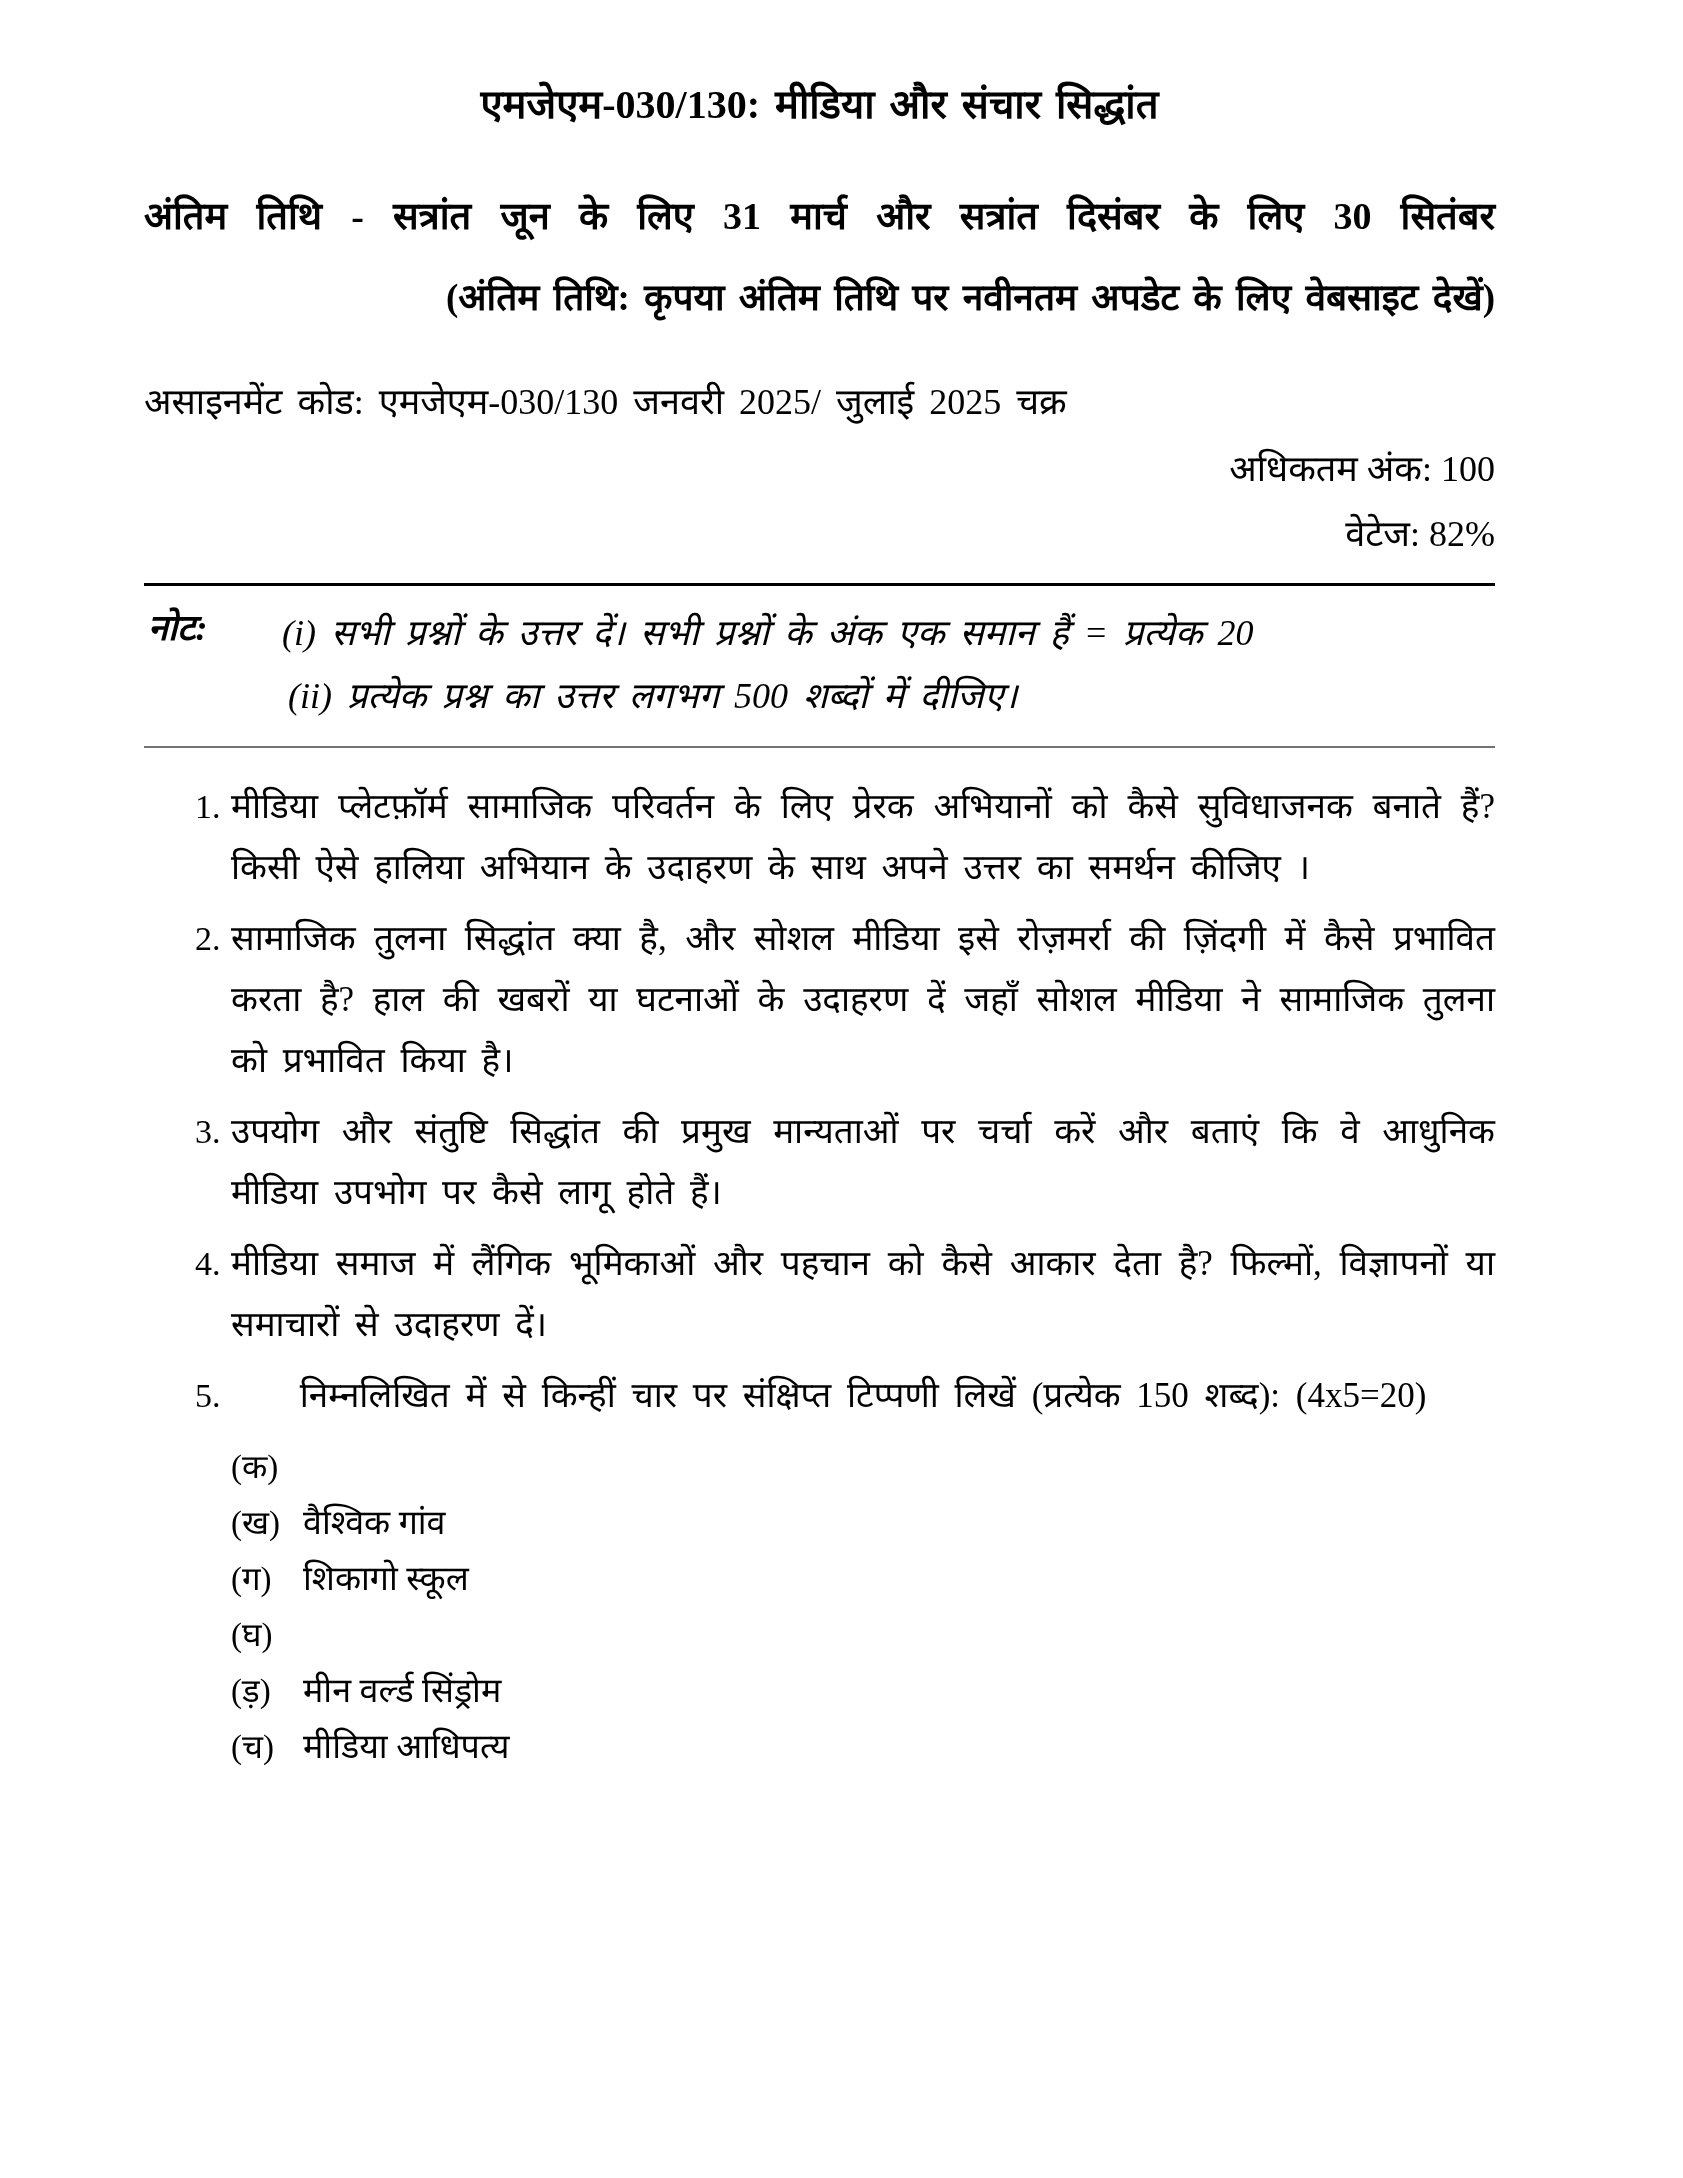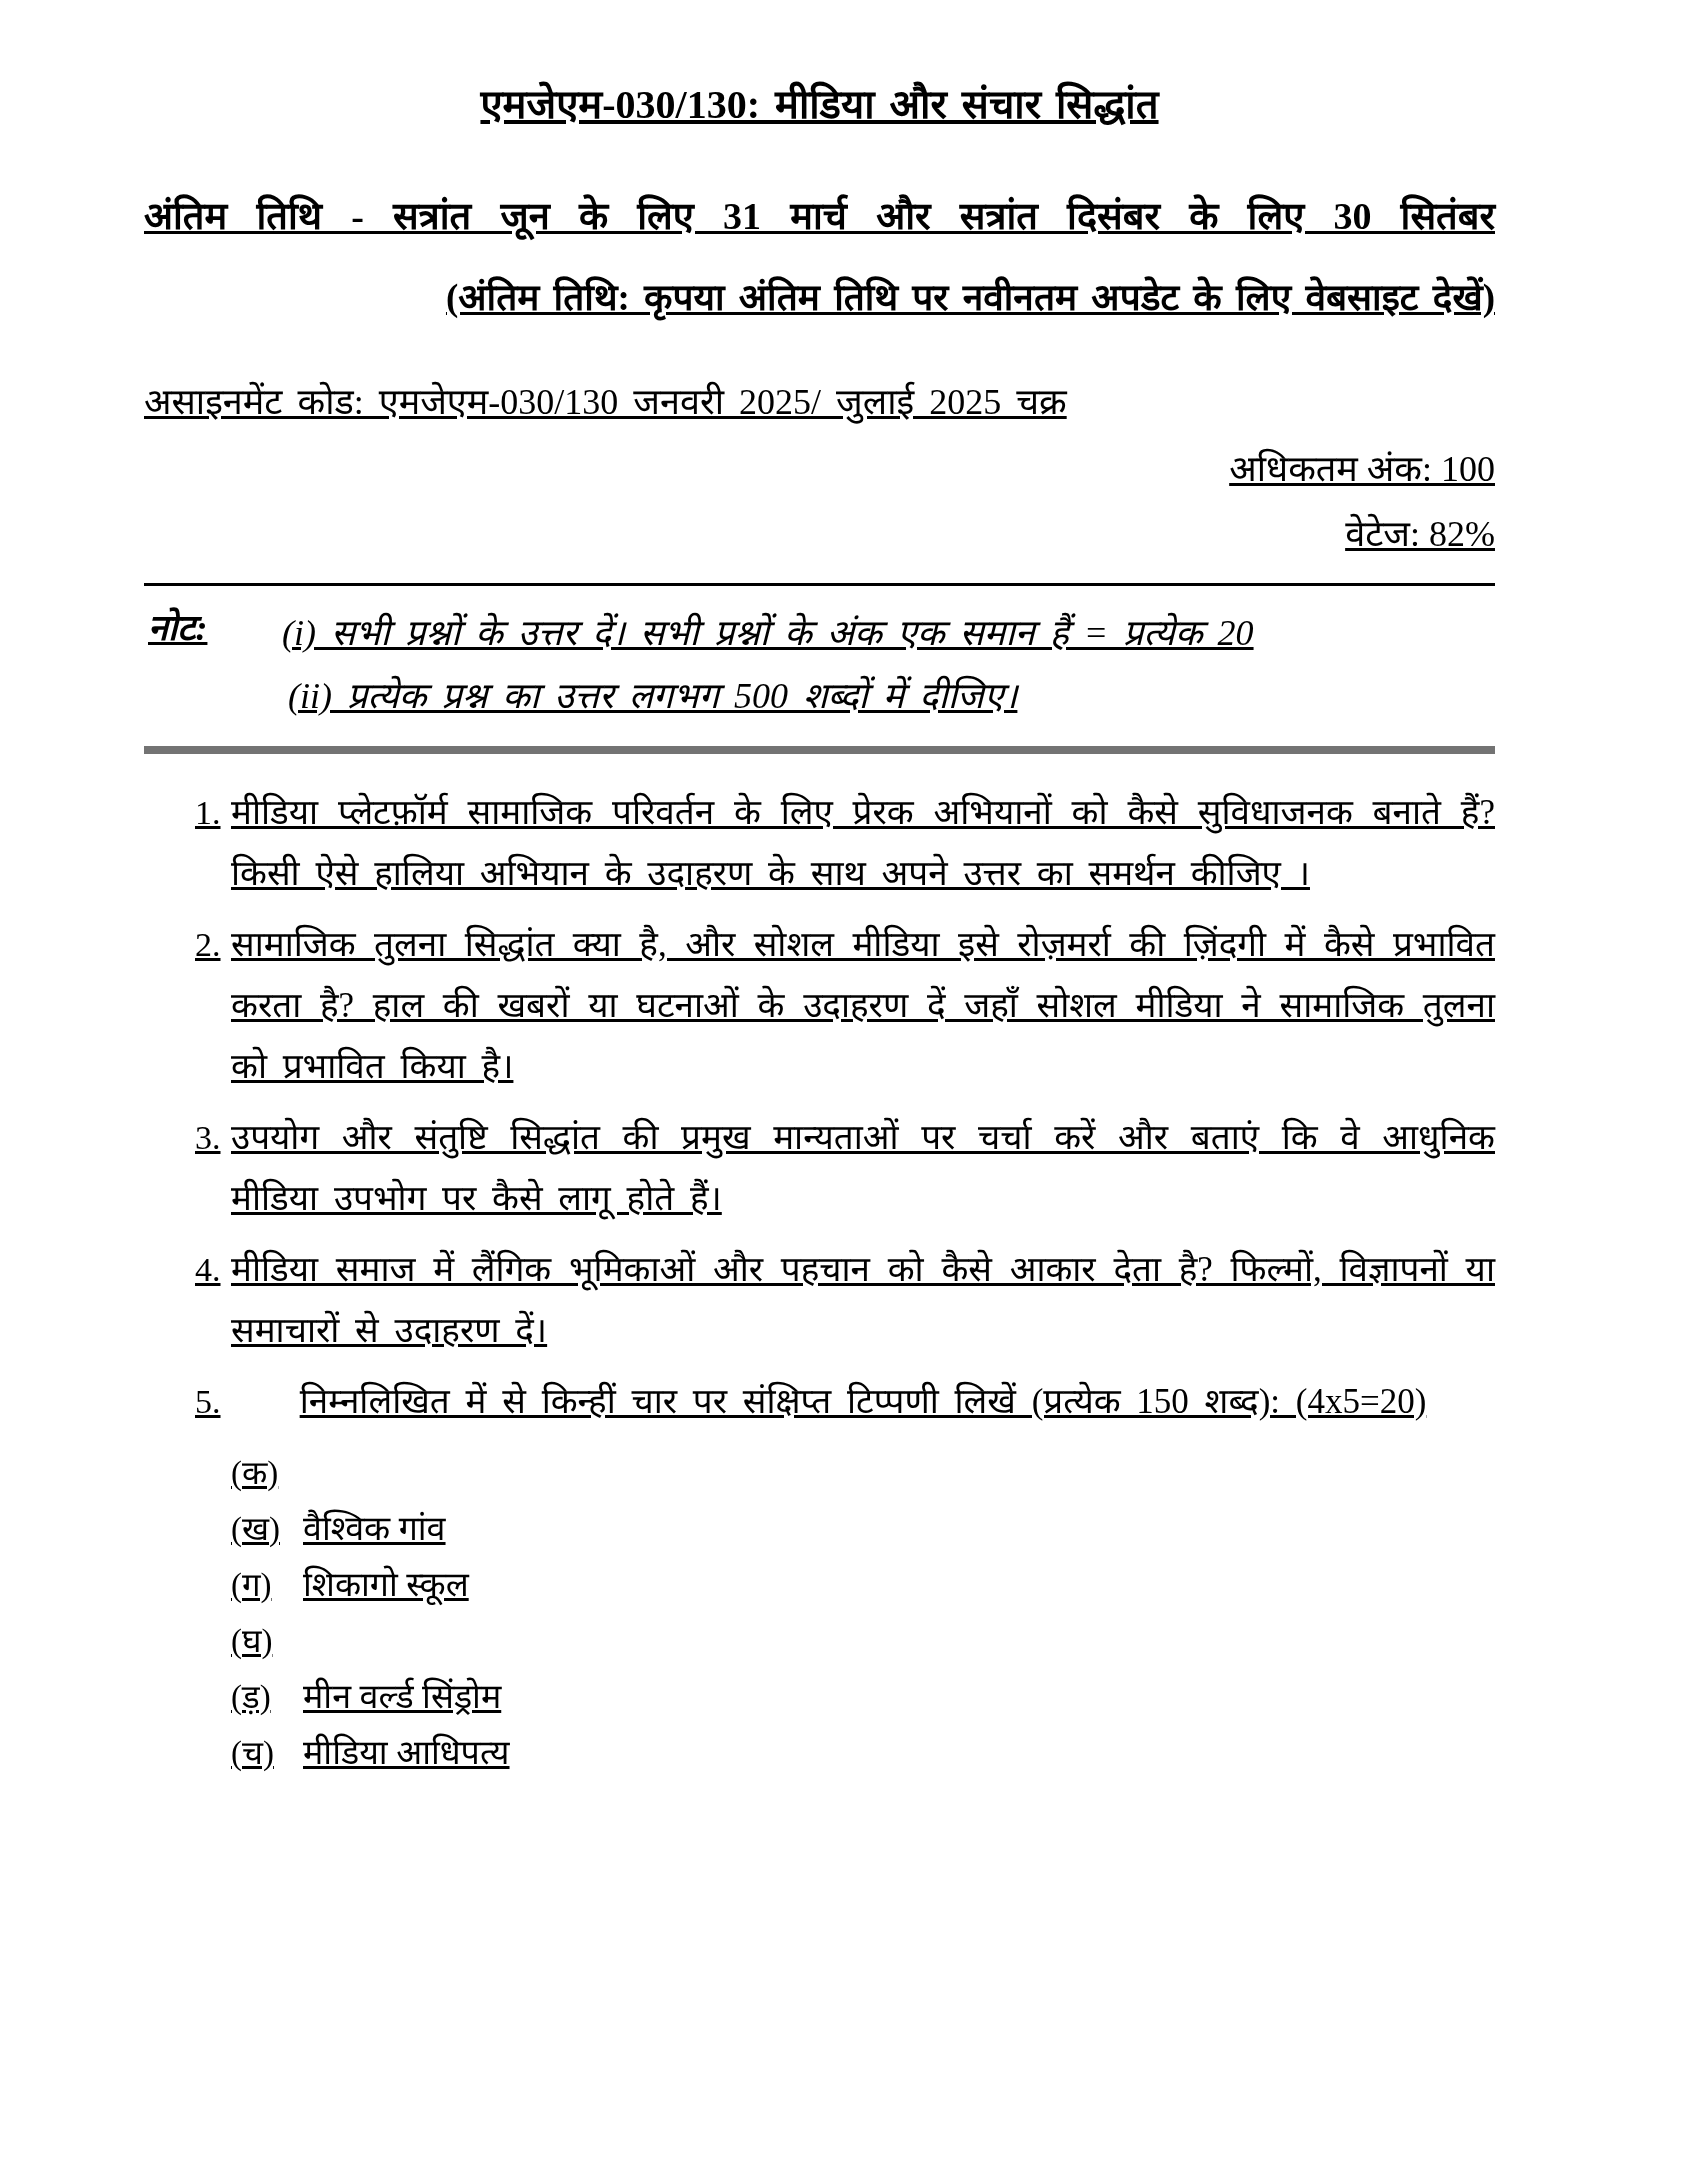--- a/index.html
+++ b/index.html
@@ -13,21 +13,20 @@
     font-family: "Liberation Serif", "DejaVu Sans", serif;
     color: #000000;
     -webkit-font-smoothing: antialiased;
   }
   .page {
     box-sizing: border-box;
     width: 1683px;
     height: 2178px;
     padding: 81px 188px 0 144px;
     background: #ffffff;
-    text-decoration: underline;
   }
   .doc-title {
     text-align: center;
     font-weight: bold;
     font-size: 40px;
     line-height: 1.2;
     word-spacing: 5px;
     margin: 0 0 65px 0;
   }
   .due-line {
@@ -54,21 +53,21 @@
     margin: 0 0 24px 0;
   }
   .right-line {
     font-size: 36px;
     line-height: 1.2;
     text-align: right;
     margin: 0 0 22px 0;
   }
   .note-box {
     border-top: 3px solid #000000;
-    border-bottom: 8px solid #737373;
+    border-bottom: 2px solid #737373;
     margin-top: 26px;
     padding: 16px 0 18px 4px;
     font-style: italic;
     font-size: 36px;
   }
   .note-row {
     display: flex;
     align-items: flex-start;
   }
   .note-label {

